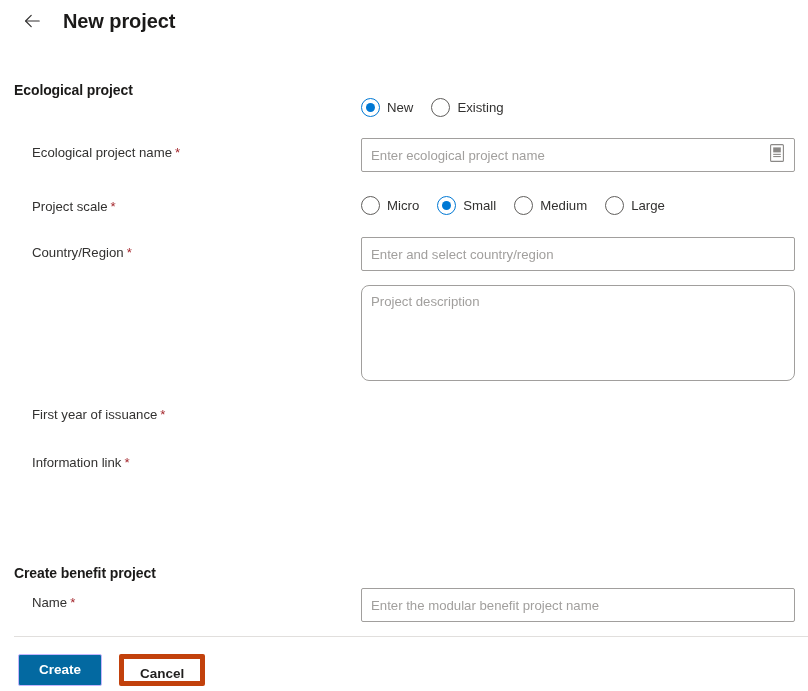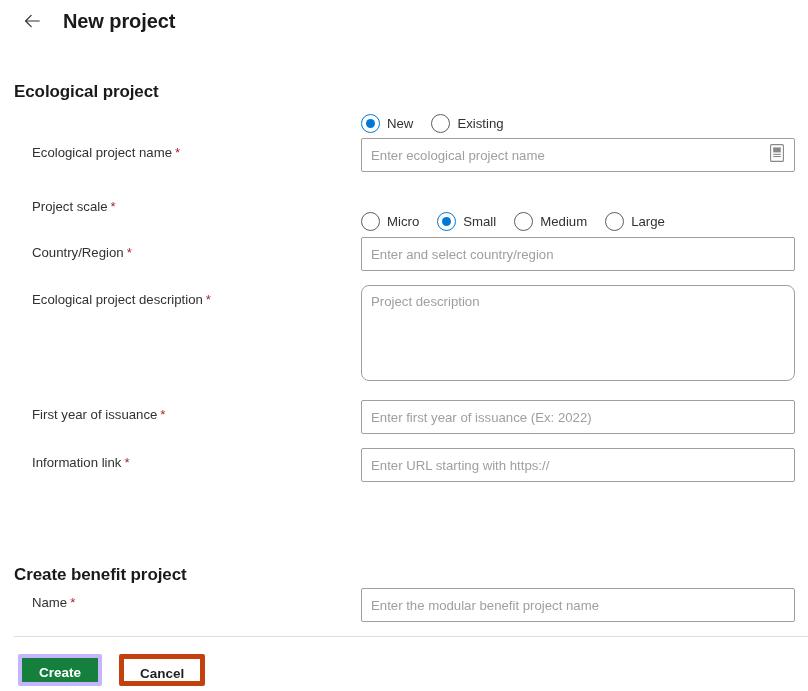--- a/index.html
+++ b/index.html
@@ -57,21 +57,21 @@
     left: 0;
     top: 42px;
     width: 808px;
     height: 594px;
     overflow: hidden;
   }
 
   .section-title {
     position: absolute;
     left: 14px;
-    font-size: 17px;
+    font-size: 14px;
     font-weight: 700;
     color: #1b1a19;
     letter-spacing: -0.1px;
   }
 
   .field-label {
     position: absolute;
     left: 32px;
     font-size: 13.2px;
     font-weight: 400;
@@ -129,21 +129,20 @@
     align-items: center;
     justify-content: center;
     cursor: pointer;
   }
 
   
   .radio-group {
     position: absolute;
     display: flex;
     align-items: center;
-    margin-top: 16px;
   }
   .radio-opt {
     display: flex;
     align-items: center;
     cursor: pointer;
     margin-right: 18px;
   }
   .radio-opt:last-child { margin-right: 0; }
   .radio-mark {
     width: 19px;
@@ -204,22 +203,22 @@
     font-size: 13.5px;
     font-weight: 600;
     cursor: pointer;
     padding: 0 16px;
     line-height: 30px;
     text-align: center;
   }
   .btn-primary {
     left: 18px;
     min-width: 84px;
-    background: #15803d;
-    border: 4px solid #c4b5fd;
+    background: #0369a1;
+    border: 1px solid #c4b5fd;
     color: #ffffff;
   }
   .btn-secondary {
     left: 119px;
     min-width: 82px;
     background: #ffffff;
     border: 5px solid #c2410c;
     color: #201f1e;
   }
 </style>
@@ -288,34 +287,29 @@
         <span class="radio-mark"></span>
         <span class="radio-label">Large</span>
       </label>
     </div>
 
     <div class="field-label" style="top:203px;">
       <span>Country/Region</span><span class="req">*</span>
     </div>
     <input class="tb" style="top: 195px;" type="text" placeholder="Enter and select country/region">
 
-    <div class="field-label" style="top:250px;">
-      <span>Ecological project description</span><span class="req">*</span>
-    </div>
     <textarea class="ta" style="top: 243px;" placeholder="Project description"></textarea>
 
     <div class="field-label" style="top:365px;">
       <span>First year of issuance</span><span class="req">*</span>
     </div>
-    <input class="tb" style="top: 358px;" type="text" placeholder="Enter first year of issuance (Ex: 2022)">
 
     <div class="field-label" style="top:413px;">
       <span>Information link</span><span class="req">*</span>
     </div>
-    <input class="tb" style="top: 406px;" type="text" placeholder="Enter URL starting with https://">
 
     <div class="section-title" style="top:523px;">Create benefit project</div>
 
     <div class="field-label" style="top:553px;">
       <span>Name</span><span class="req">*</span>
     </div>
     <input class="tb" style="top: 546px;" type="text" placeholder="Enter the modular benefit project name">
 
   </div>
 

